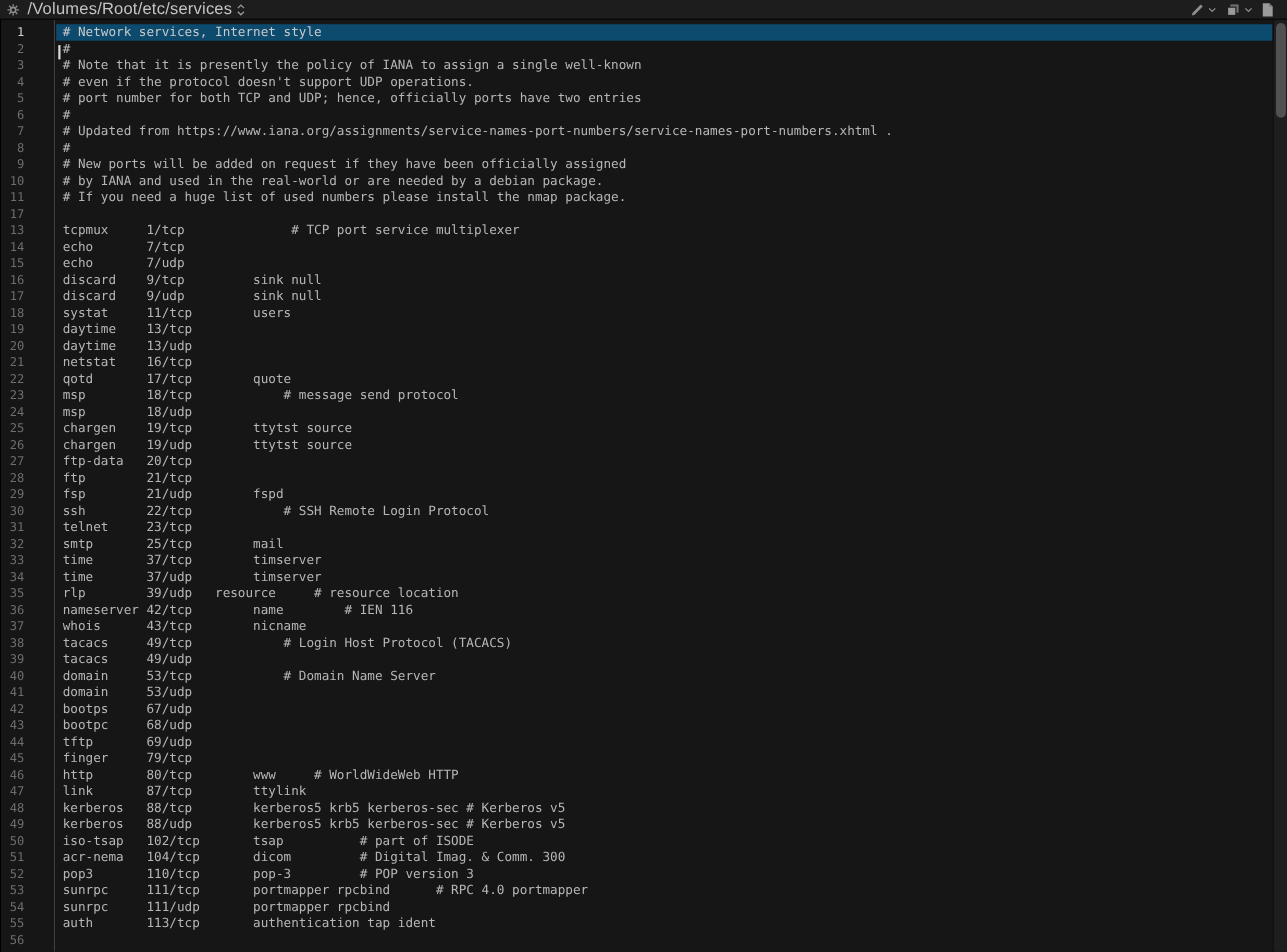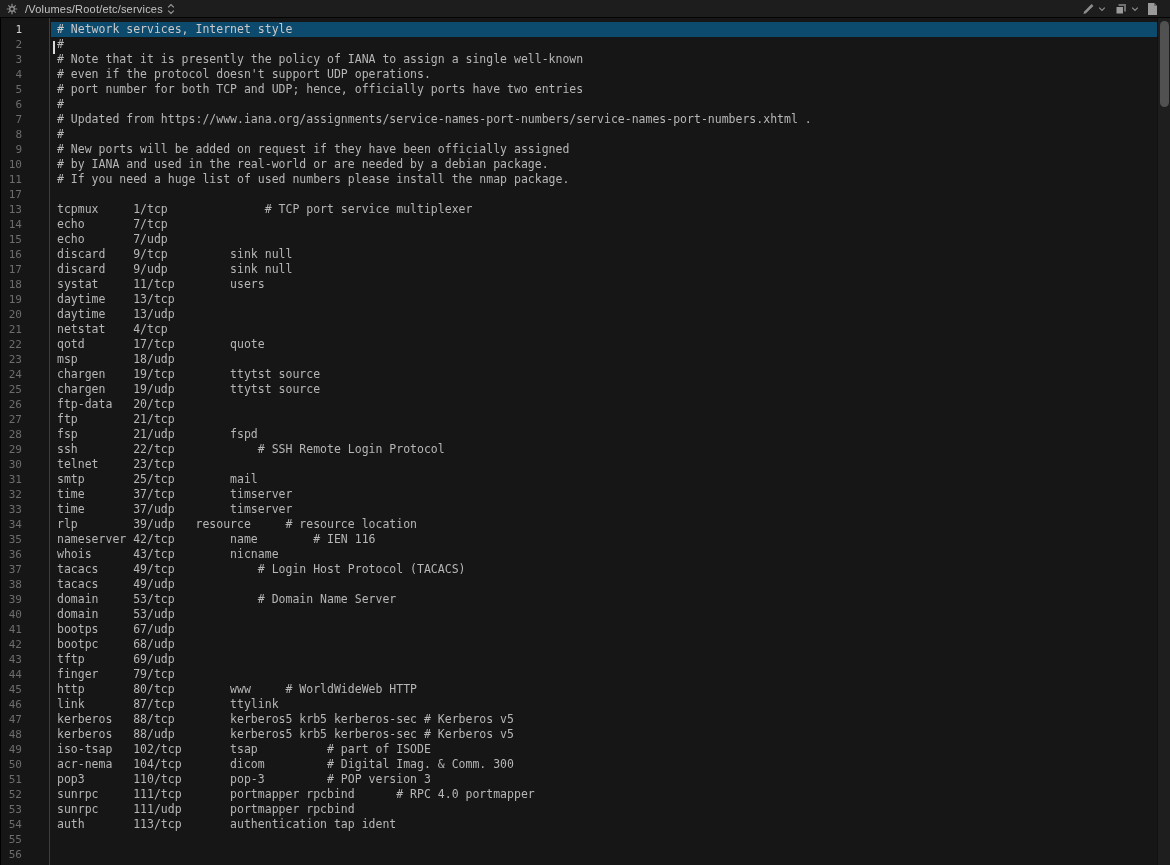--- a/index.html
+++ b/index.html
@@ -13,21 +13,21 @@
   .topbar {
     position: absolute; top: 0; left: 0; right: 0; height: 18px;
     background: #1d1d1d; border-bottom: 1px solid #040404;
     display: flex; align-items: center; padding: 0 6px; box-sizing: border-box;
     z-index: 30;
   }
   .topbar svg { display: block; }
   .tb-gear { margin-right: 7px; cursor: default; }
   .tb-path {
     display: flex; align-items: center; gap: 4px; cursor: default;
-    color: #c4c4c4; font-size: 11px; letter-spacing: .2px;
+    color: #c4c4c4; font-size: 15px; letter-spacing: .2px;
   }
   .tb-right { margin-left: auto; display: flex; align-items: center; gap: 8px; padding-right: 6px; }
   .tb-btn { display: flex; align-items: center; gap: 3px; }
 
   
   .editor {
     position: absolute; top: 18px; left: 0; right: 0; bottom: 0;
     background: #161616;
   }
   .left-edge {
@@ -208,22 +208,23 @@
       <div class="code-line"># If you need a huge list of used numbers please install the nmap package.</div>
       <div class="code-line"></div>
       <div class="code-line">tcpmux     1/tcp              # TCP port service multiplexer</div>
       <div class="code-line">echo       7/tcp</div>
       <div class="code-line">echo       7/udp</div>
       <div class="code-line">discard    9/tcp         sink null</div>
       <div class="code-line">discard    9/udp         sink null</div>
       <div class="code-line">systat     11/tcp        users</div>
       <div class="code-line">daytime    13/tcp</div>
       <div class="code-line">daytime    13/udp</div>
-      <div class="code-line">netstat    4/tcp</div>
+      <div class="code-line">netstat    16/tcp</div>
       <div class="code-line">qotd       17/tcp        quote</div>
+      <div class="code-line">msp        18/tcp            # message send protocol</div>
       <div class="code-line">msp        18/udp</div>
       <div class="code-line">chargen    19/tcp        ttytst source</div>
       <div class="code-line">chargen    19/udp        ttytst source</div>
       <div class="code-line">ftp-data   20/tcp</div>
       <div class="code-line">ftp        21/tcp</div>
       <div class="code-line">fsp        21/udp        fspd</div>
       <div class="code-line">ssh        22/tcp            # SSH Remote Login Protocol</div>
       <div class="code-line">telnet     23/tcp</div>
       <div class="code-line">smtp       25/tcp        mail</div>
       <div class="code-line">time       37/tcp        timserver</div>

